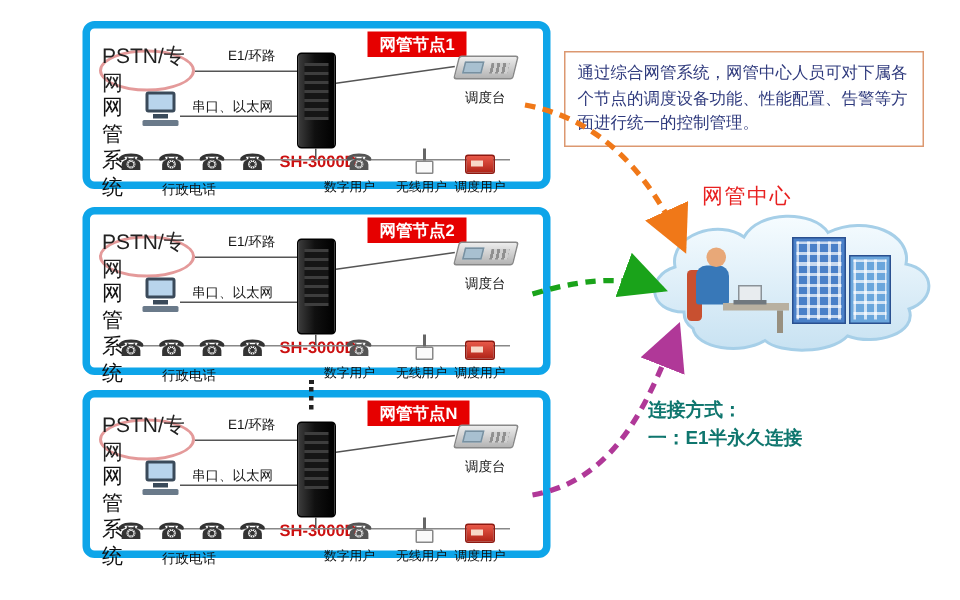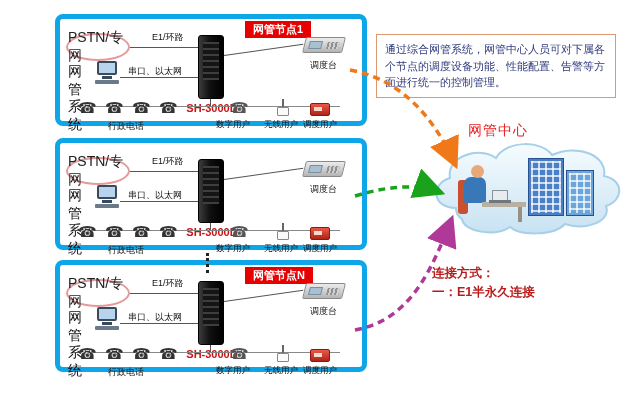--- a/index.html
+++ b/index.html
@@ -38,21 +38,21 @@
   .b2{left:142px;top:34px;width:28px;height:46px;background:#6aa6dc}
   .b1 i,.b2 i{position:absolute;inset:2px;background-image:repeating-linear-gradient(90deg,rgba(255,255,255,.7) 0 2px,transparent 2px 7px),repeating-linear-gradient(180deg,rgba(255,255,255,.7) 0 2px,transparent 2px 7px)}
   .person{position:absolute;left:32px;top:26px;width:80px;height:64px}
   .chair{position:absolute;left:2px;top:18px;width:10px;height:34px;background:#c85030;border-radius:3px}
   .pbody{position:absolute;left:8px;top:15px;width:22px;height:26px;background:#3878b8;border-radius:7px 7px 2px 2px}
   .phead{position:absolute;left:15px;top:3px;width:13px;height:13px;background:#e8a878;border-radius:50%}
   .desk{position:absolute;left:26px;top:40px;width:44px;height:5px;background:#b8b0a0}
   .dleg{position:absolute;left:62px;top:45px;width:4px;height:15px;background:#989080}
   .lap{position:absolute;left:36px;top:28px;width:16px;height:11px;background:#e8ecef;border:1px solid #8a9298}
   .lapb{position:absolute;left:33px;top:38px;width:22px;height:3px;background:#70787e}
-  .legend{position:absolute;left:432px;top:264px;font-size:12.5px;font-weight:bold;color:#b91c1c;line-height:1.55}
+  .legend{position:absolute;left:432px;top:264px;font-size:12.5px;font-weight:bold;color:#0f766e;line-height:1.55}
   .dots{position:absolute;left:206px;top:253px;height:20px;width:0;border-left:3px dotted #222}
   #arrows{position:absolute;left:0;top:0;width:640px;height:400px;pointer-events:none}
 </style>
 </head>
 <body>
 
 <div class="node" style="top:14px">
   <div class="banner">网管节点1</div>
   <div class="cloudsm">
       <span>PSTN/专网</span>
@@ -91,20 +91,21 @@
     </div>
   <div class="redcon">
       <i></i>
     </div>
   <div class="ulbl" style="left:156px">数字用户</div>
   <div class="ulbl" style="left:204px">无线用户</div>
   <div class="ulbl" style="left:243px">调度用户</div>
 </div>
 
 <div class="node" style="top:138px">
+  <div class="banner">网管节点2</div>
   <div class="cloudsm">
       <span>PSTN/专网</span>
     </div>
   <div class="lbl" style="left:92px;top:12px">E1/环路</div>
   <div class="ln" style="left:70px;top:28px;width:68px;height:1px"></div>
   <div class="nms">网管系统</div>
   <div class="pc">
       <div class="scr"></div>
       <div class="base"></div>
       <div class="kbd"></div>

